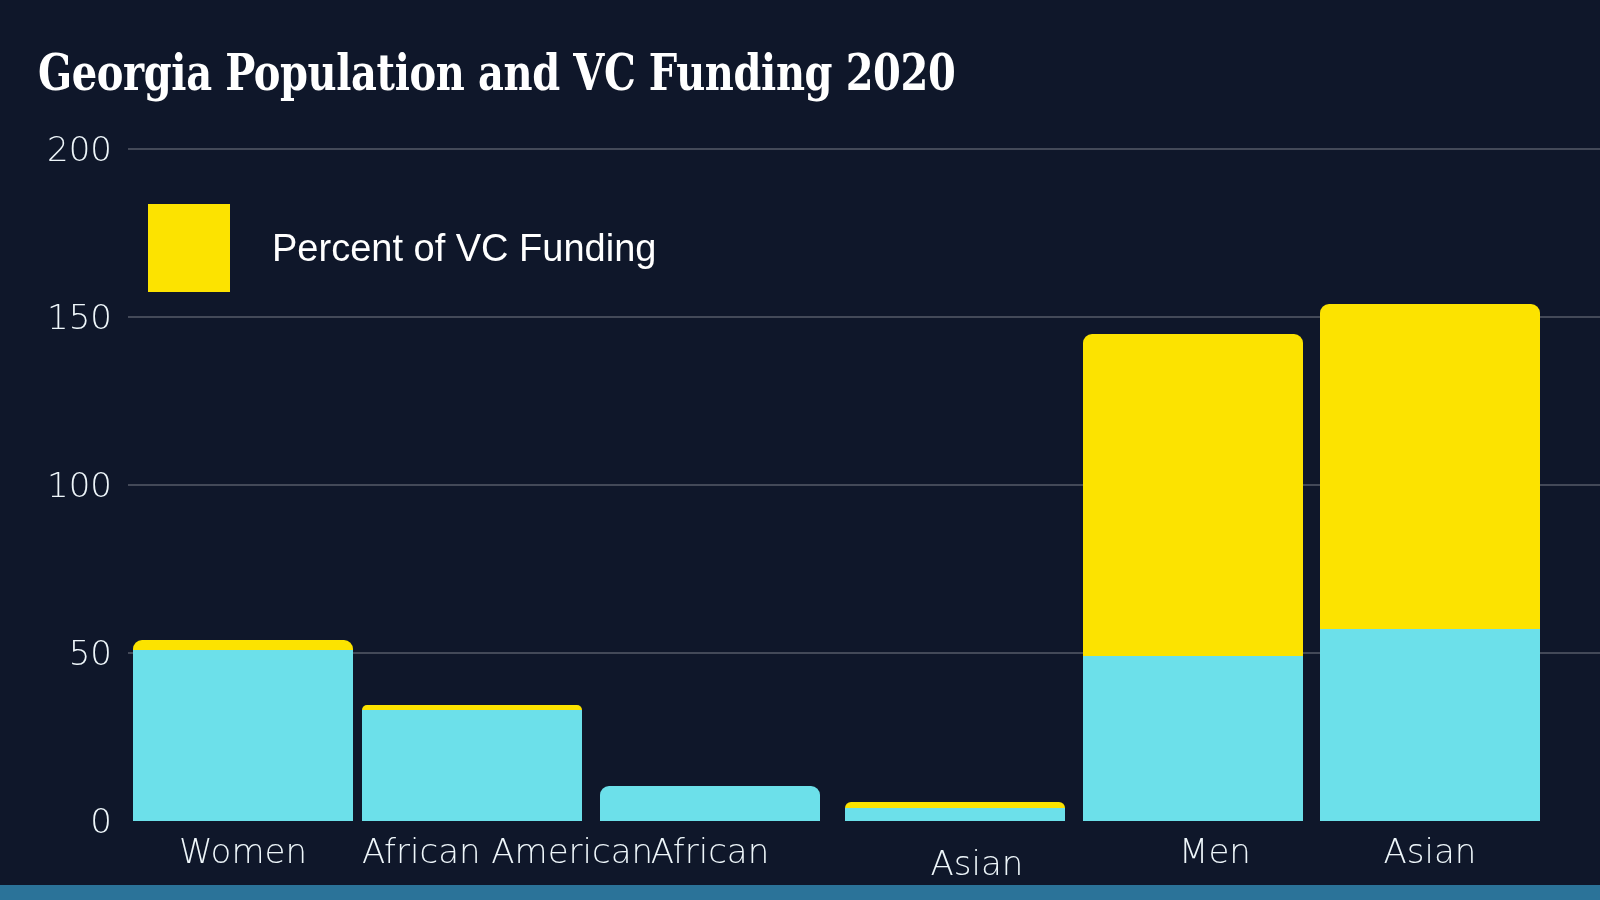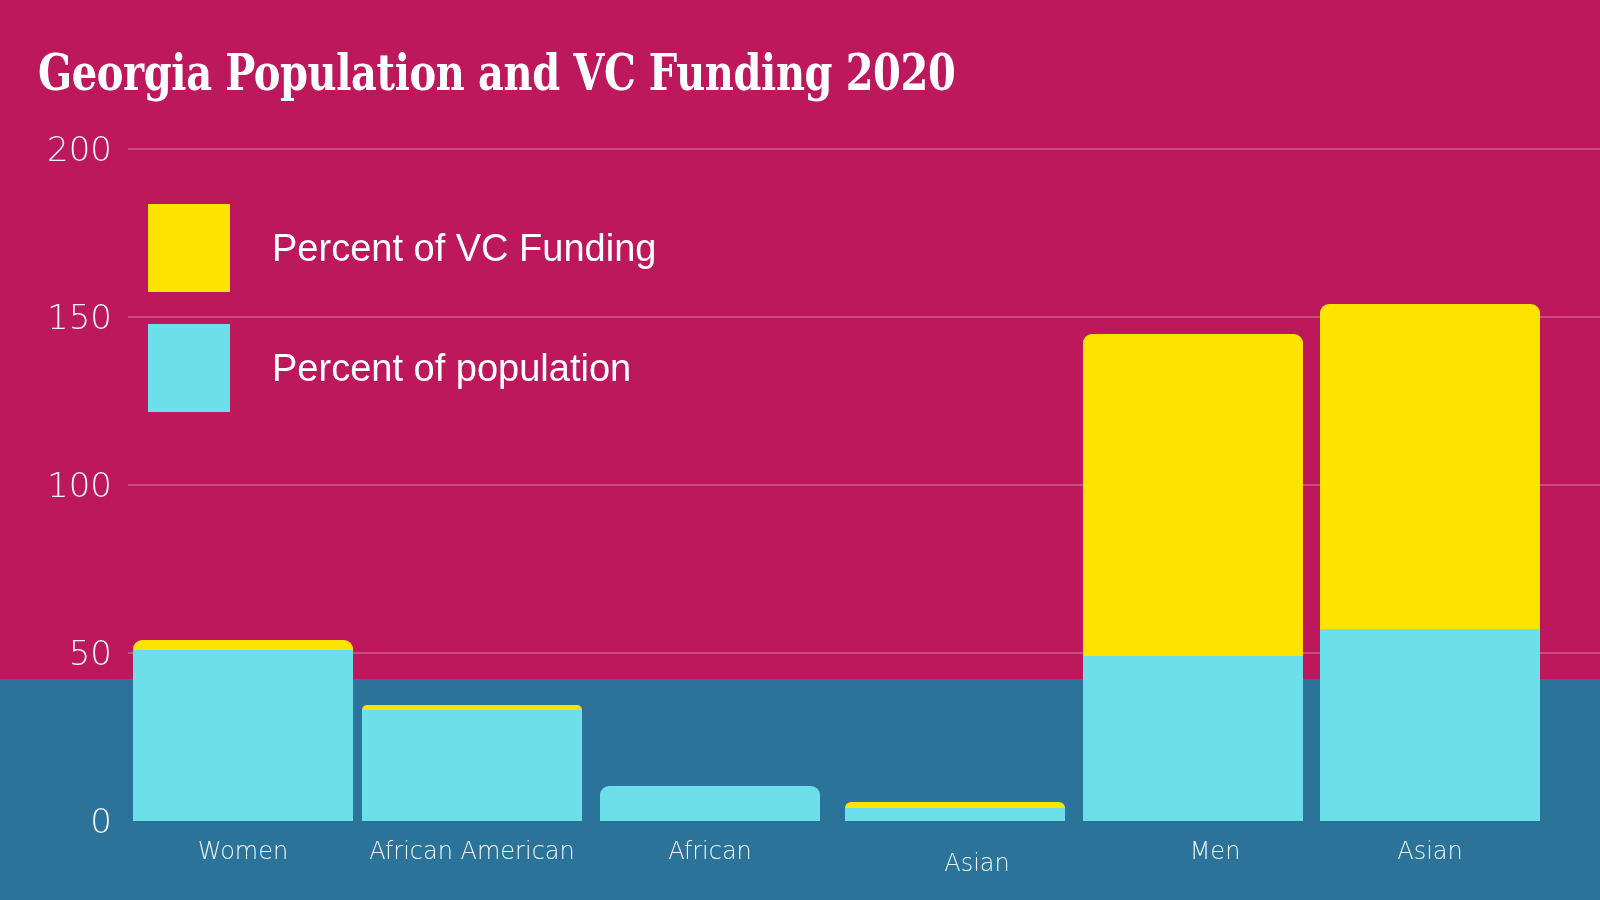--- a/index.html
+++ b/index.html
@@ -10,22 +10,22 @@
     width: 1600px;
     height: 900px;
     overflow: hidden;
     background: #2b7399;
     font-family: "Liberation Sans", sans-serif;
   }
 
   #chart-root {
     position: relative;
     width: 1600px;
-    height: 679px;
-    background: #be185d;
+    height: 885px;
+    background: #0f172a;
   }
 
   
   #chart-title {
     position: absolute;
     left: 38px;
     top: 42px;
     font-family: "DejaVu Serif", serif;
     font-weight: bold;
     font-size: 50px;
@@ -88,21 +88,21 @@
     border-top-left-radius: 9px;
     border-top-right-radius: 9px;
   }
 
   
   .xtick-label {
     position: absolute;
     top: 823px;
     text-align: center;
     color: #eef6fa;
-    font-size: 24px;
+    font-size: 34px;
     line-height: 56px;
     font-family: "DejaVu Sans", sans-serif;
     font-weight: 300;
     white-space: nowrap;
   }
 
   
   #legend {
     position: absolute;
     left: 148px;
@@ -185,19 +185,15 @@
         <div class="xtick-label" style="left: 1105px; width: 220px;">Men</div>
         <div class="xtick-label" style="left: 1320px; width: 220px;">Asian</div>
       </div>
   </div>
 
   <div id="legend">
       <div class="legend-row">
         <div class="legend-swatch" style="background: rgb(252, 227, 0);"></div>
         <div class="legend-label">Percent of VC Funding</div>
       </div>
-      <div class="legend-row">
-        <div class="legend-swatch" style="background: rgb(108, 224, 234);"></div>
-        <div class="legend-label">Percent of population</div>
-      </div>
     </div>
 
 </div>
 
 </body></html>

